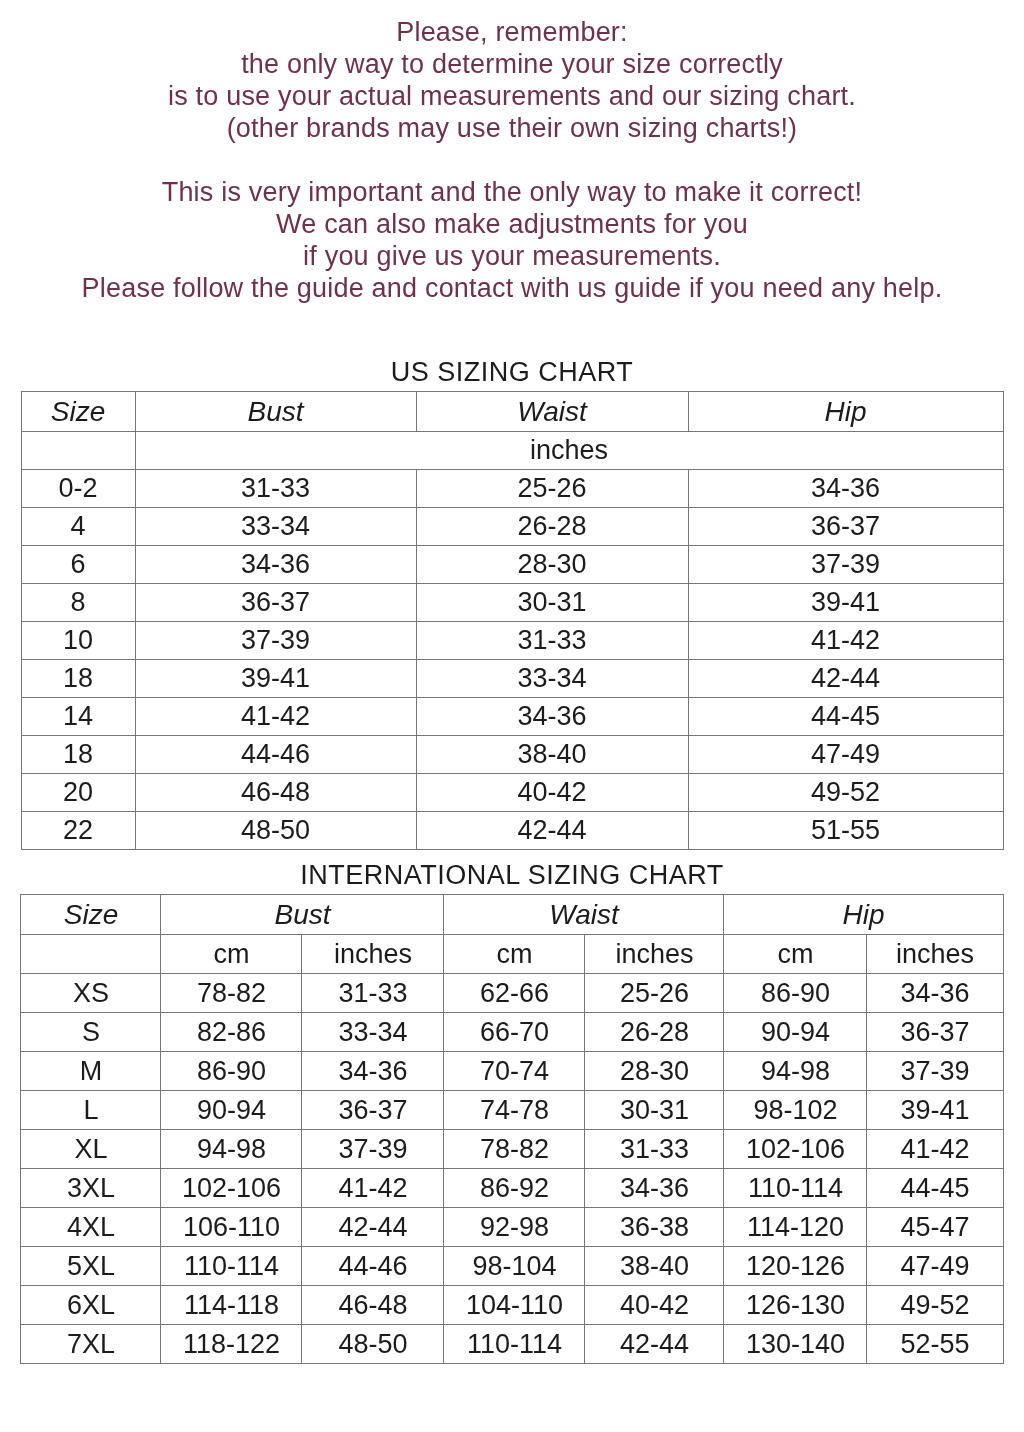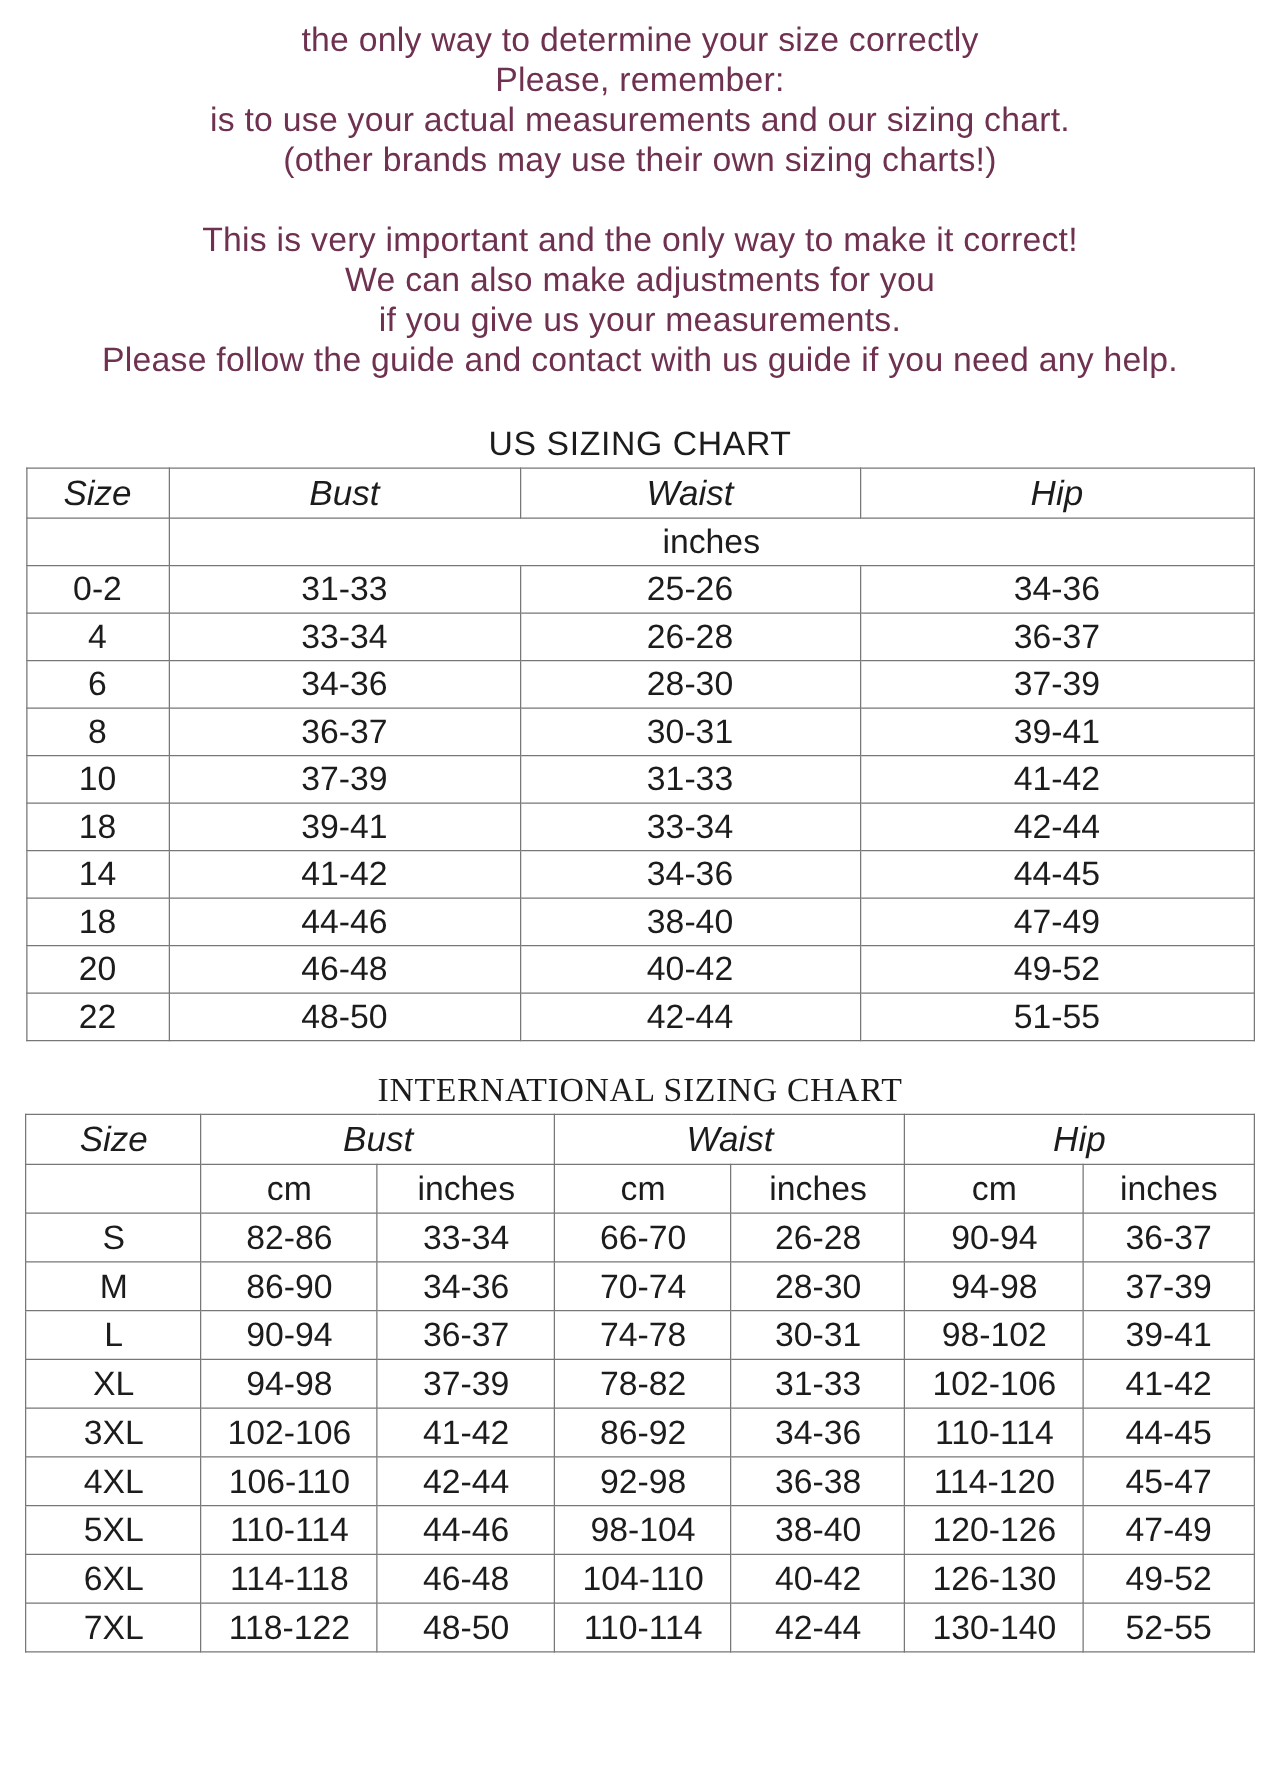--- a/index.html
+++ b/index.html
@@ -24,22 +24,22 @@
     font-weight: 400;
   }
   .intro-line { min-height: 32px; }
   .chart-title {
     text-align: center;
     font-size: 27px;
     letter-spacing: 0.5px;
     color: #1c1c1c;
     line-height: 30px;
   }
-  .us-title { margin-top: 36px; }
-  .intl-title { margin-top: 24px; font-family: Liberation Serif, serif; }
+  .us-title { margin-top: 53px; }
+  .intl-title { margin-top: 10px; }
   table.sizing {
     border-collapse: collapse;
     table-layout: fixed;
     width: 982px;
     margin: 4px auto 0 auto;
   }
   table.sizing th,
   table.sizing td {
     border: 1px solid #777777;
     text-align: center;
@@ -51,22 +51,22 @@
     overflow: hidden;
     white-space: nowrap;
   }
   table.sizing tr.head-row th { height: 39px; font-size: 28px; font-style: italic; }
   table.intl td, table.intl th { height: 38px; }
 </style>
 </head>
 <body>
 
 <div class="intro">
+  <div class="intro-line">Please, remember:</div>
   <div class="intro-line">the only way to determine your size correctly</div>
-  <div class="intro-line">Please, remember:</div>
   <div class="intro-line">is to use your actual measurements and our sizing chart.</div>
   <div class="intro-line">(other brands may use their own sizing charts!)</div>
   <div class="intro-line"></div>
   <div class="intro-line">This is very important and the only way to make it correct!</div>
   <div class="intro-line">We can also make adjustments for you</div>
   <div class="intro-line">if you give us your measurements.</div>
   <div class="intro-line">Please follow the guide and contact with us guide if you need any help.</div>
 </div>
 
 <div class="chart-title us-title">US SIZING CHART</div>
@@ -178,20 +178,29 @@
       <td>cm</td>
       <td>inches</td>
       <td>cm</td>
       <td>inches</td>
       <td>cm</td>
       <td>inches</td>
     </tr>
   </thead>
   <tbody>
       <tr>
+        <td>XS</td>
+        <td>78-82</td>
+        <td>31-33</td>
+        <td>62-66</td>
+        <td>25-26</td>
+        <td>86-90</td>
+        <td>34-36</td>
+      </tr>
+      <tr>
         <td>S</td>
         <td>82-86</td>
         <td>33-34</td>
         <td>66-70</td>
         <td>26-28</td>
         <td>90-94</td>
         <td>36-37</td>
       </tr>
       <tr>
         <td>M</td>

